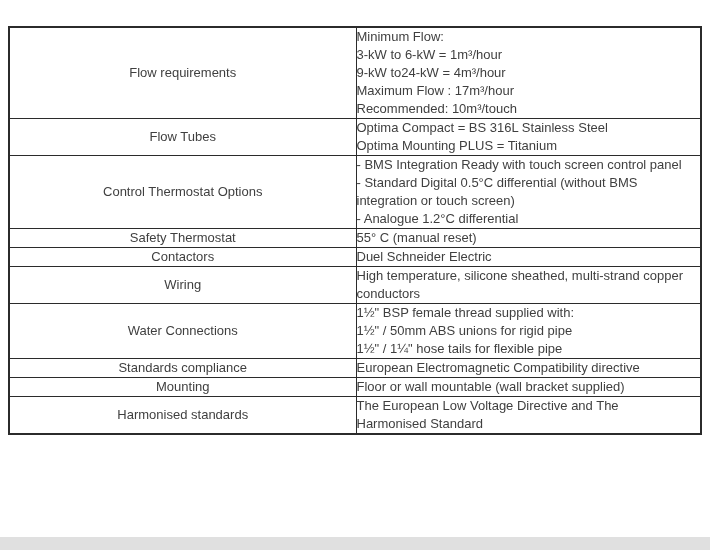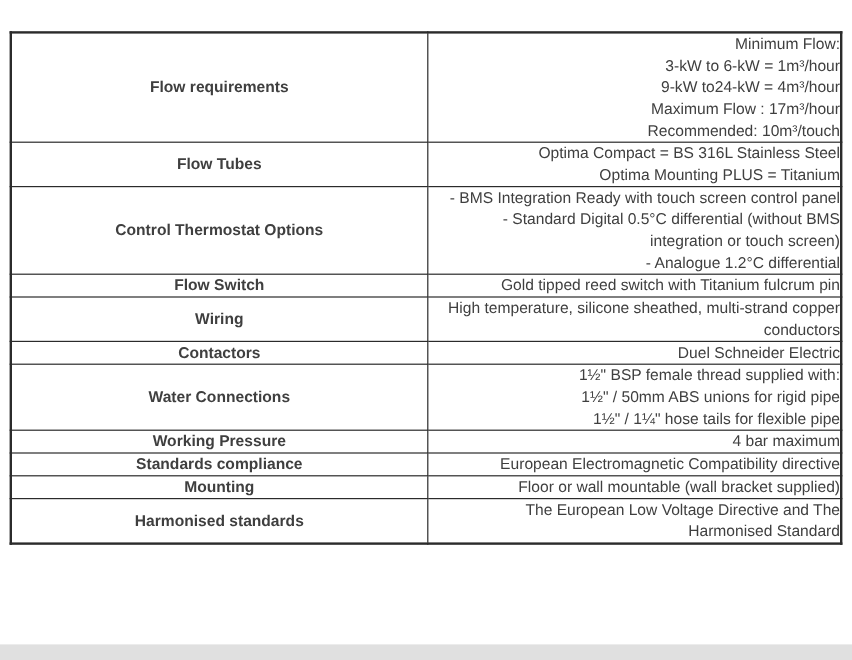--- a/index.html
+++ b/index.html
@@ -27,25 +27,25 @@
   }
   table.spec-table td {
     border: 1px solid #2b2b2b;
     text-align: center;
     vertical-align: middle;
     padding: 0;
     overflow: visible;
   }
   td.label-cell {
     width: 347px;
-    font-weight: bold;
+    font-weight: normal;
   }
   td.value-cell .value-line {
     white-space: nowrap;
-    text-align: right;
+    text-align: left;
   }
   .italic { }
 
   .bottom-bar {
     position: absolute;
     left: 0;
     top: 537px;
     width: 710px;
     height: 13px;
     background: #e0e0e0;
@@ -78,50 +78,44 @@
         <tr>
           <td class="label-cell">Control Thermostat Options</td>
           <td class="value-cell">
             <div class="value-line"><span>- BMS Integration Ready with touch screen control panel</span></div>
             <div class="value-line"><span>- Standard Digital 0.5°C differential (without BMS</span></div>
             <div class="value-line"><span>integration or touch screen)</span></div>
             <div class="value-line"><span>- Analogue 1.2°C differential</span></div>
           </td>
         </tr>
         <tr>
-          <td class="label-cell">Flow Switch</td>
+          <td class="label-cell">Safety Thermostat</td>
           <td class="value-cell">
-            <div class="value-line"><span>Gold tipped reed switch with Titanium fulcrum pin</span></div>
+            <div class="value-line"><span>55° C (manual reset)</span></div>
+          </td>
+        </tr>
+        <tr>
+          <td class="label-cell">Contactors</td>
+          <td class="value-cell">
+            <div class="value-line"><span class="italic">Duel Schneider Electric</span></div>
           </td>
         </tr>
         <tr>
           <td class="label-cell">Wiring</td>
           <td class="value-cell">
             <div class="value-line"><span>High temperature, silicone sheathed, multi-strand copper</span></div>
             <div class="value-line"><span>conductors</span></div>
           </td>
         </tr>
         <tr>
-          <td class="label-cell">Contactors</td>
-          <td class="value-cell">
-            <div class="value-line"><span class="italic">Duel Schneider Electric</span></div>
-          </td>
-        </tr>
-        <tr>
           <td class="label-cell">Water Connections</td>
           <td class="value-cell">
             <div class="value-line"><span>1½" BSP female thread supplied with:</span></div>
             <div class="value-line"><span>1½" / 50mm ABS unions for rigid pipe</span></div>
             <div class="value-line"><span>1½" / 1¼" hose tails for flexible pipe</span></div>
-          </td>
-        </tr>
-        <tr>
-          <td class="label-cell">Working Pressure</td>
-          <td class="value-cell">
-            <div class="value-line"><span>4 bar maximum</span></div>
           </td>
         </tr>
         <tr>
           <td class="label-cell">Standards compliance</td>
           <td class="value-cell">
             <div class="value-line"><span>European Electromagnetic Compatibility directive</span></div>
           </td>
         </tr>
         <tr>
           <td class="label-cell">Mounting</td>

